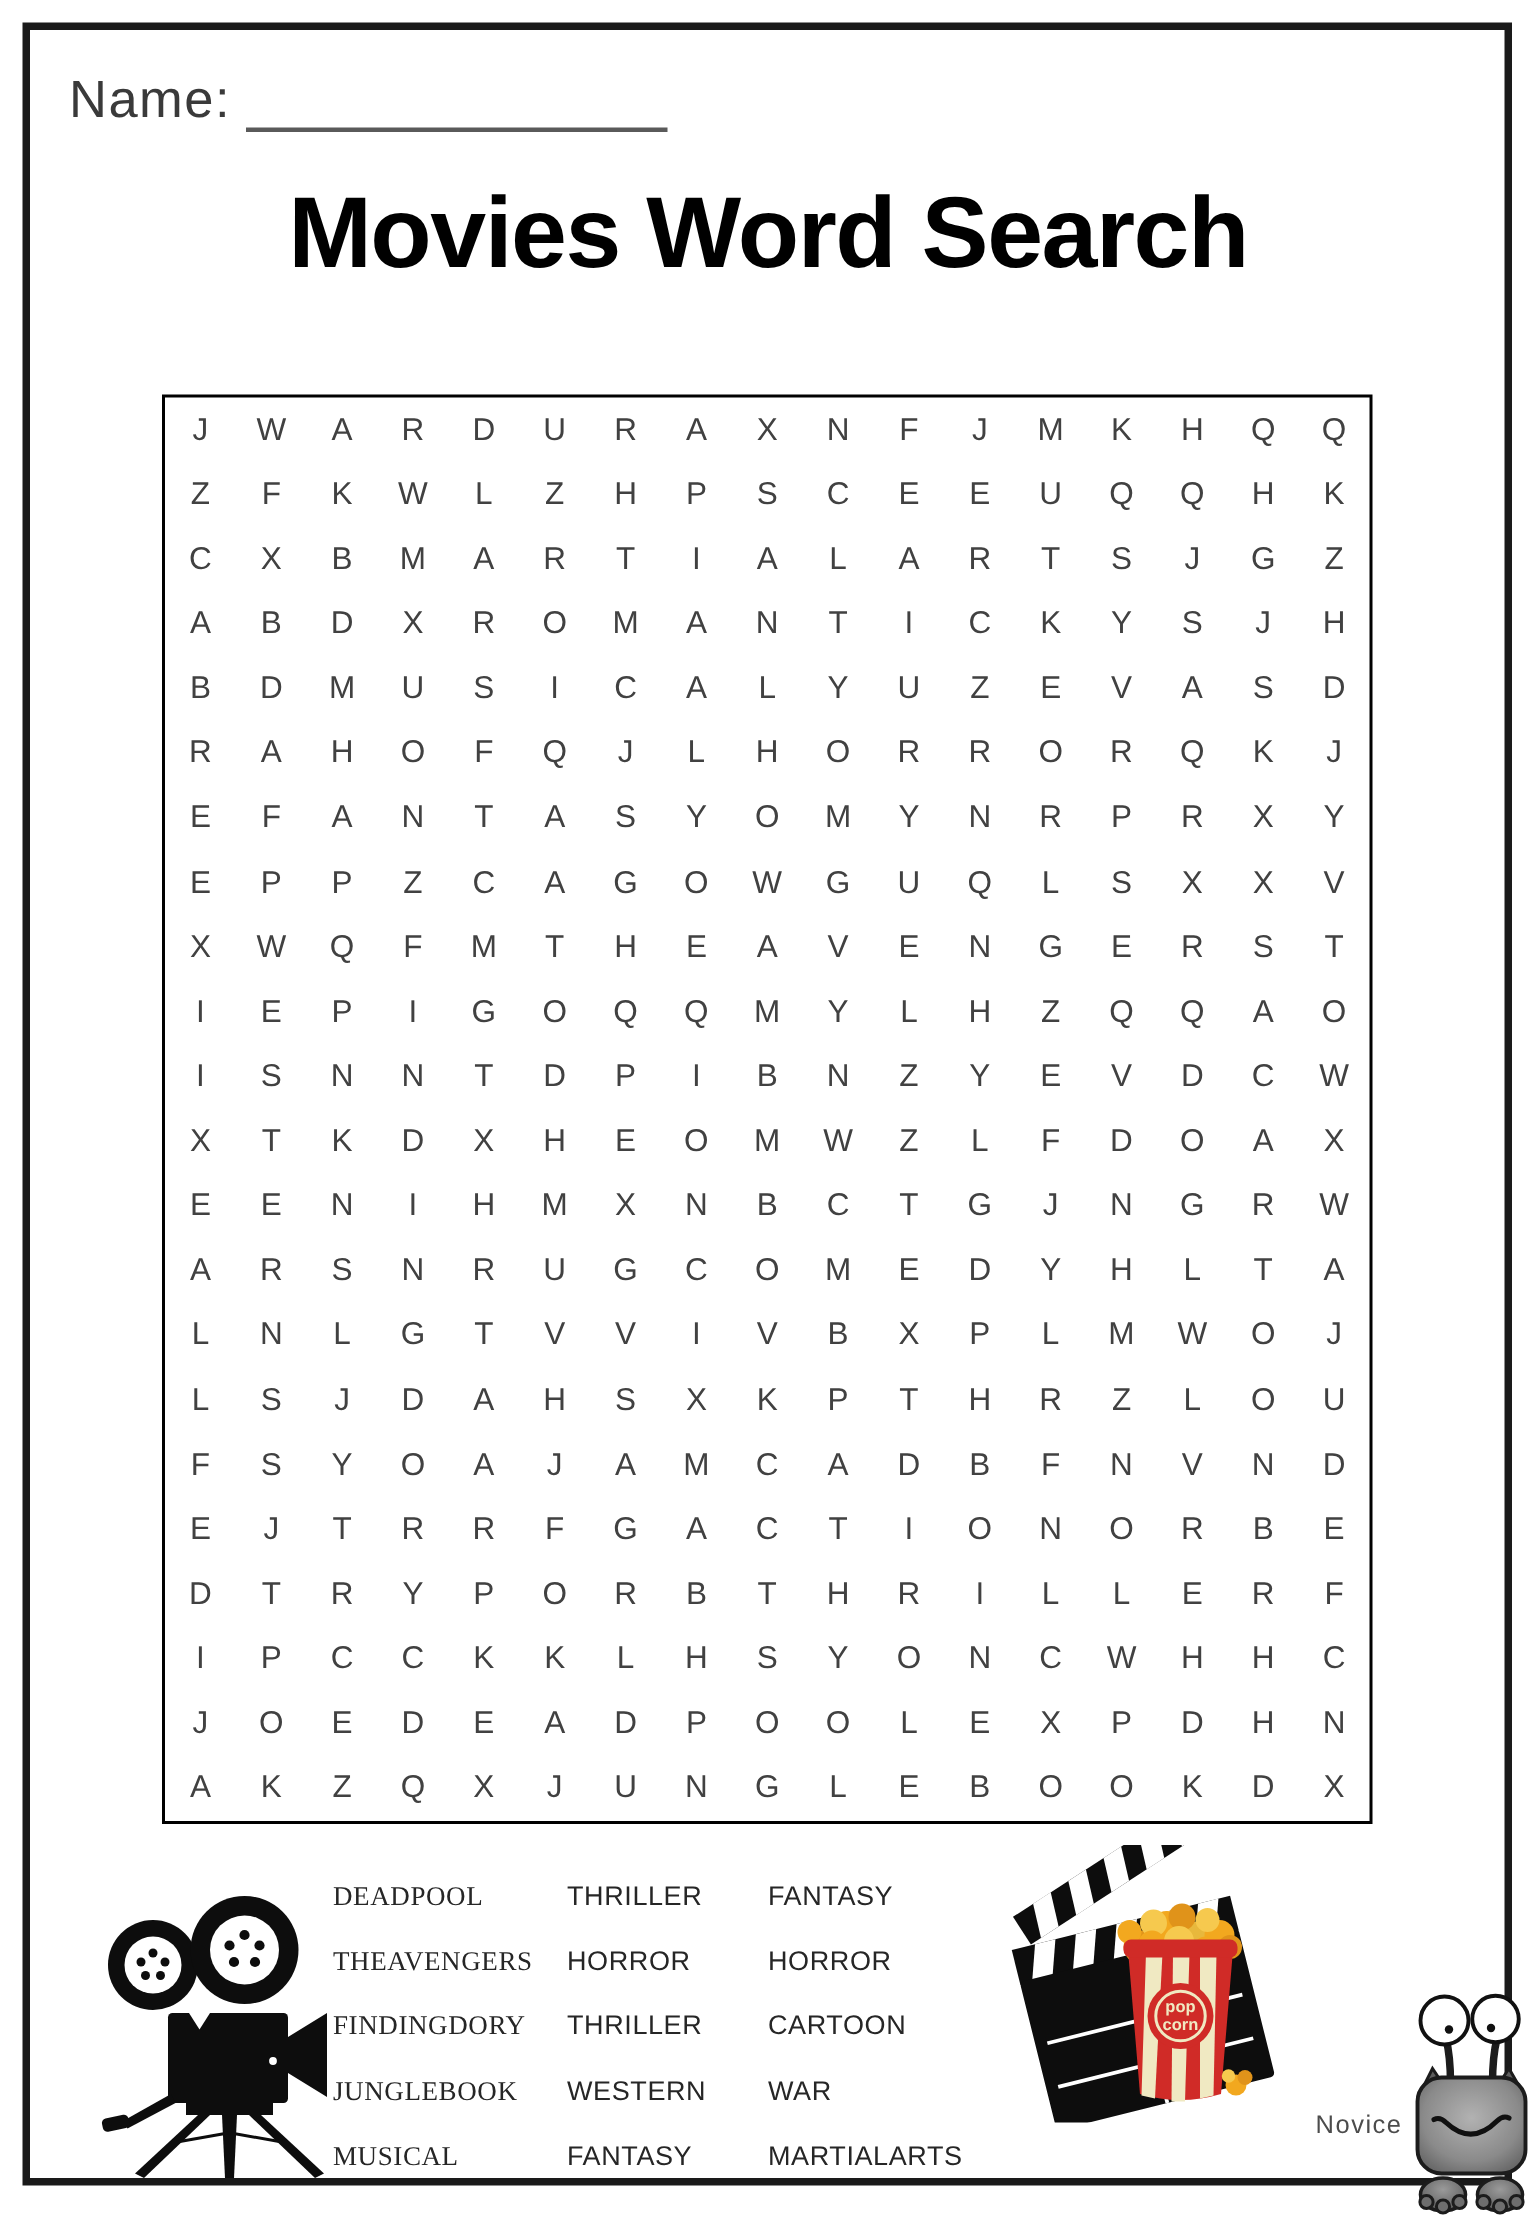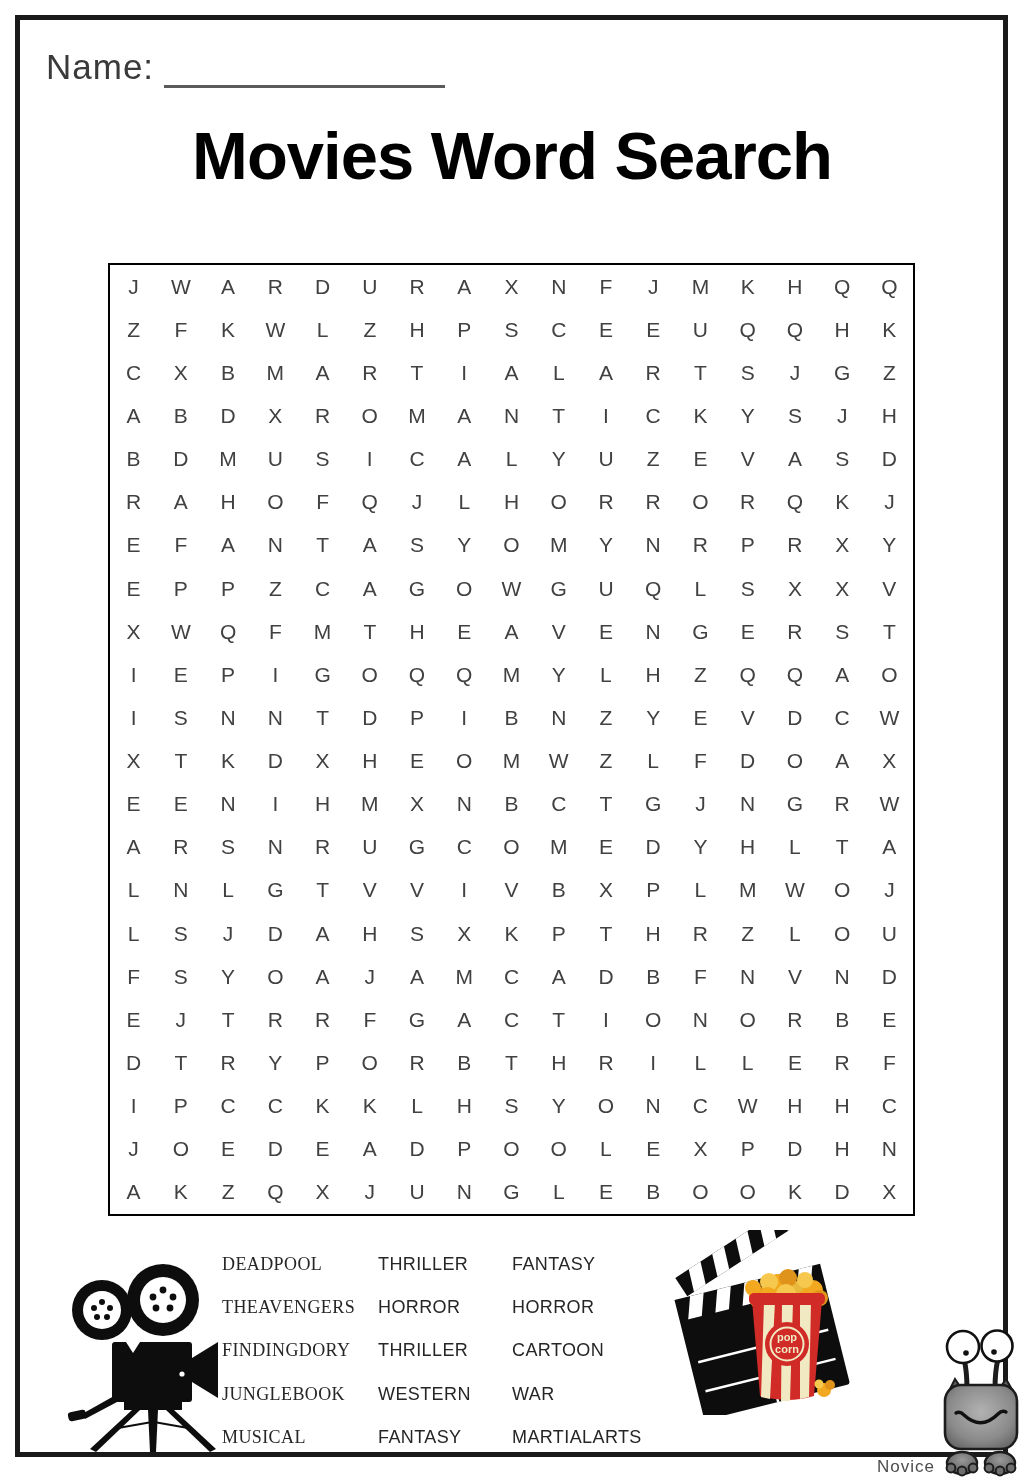--- a/index.html
+++ b/index.html
@@ -68,21 +68,21 @@
   
   .camera-art{position:absolute;left:60px;top:1256px;}
   .clapper-art{position:absolute;left:668px;top:1230px;}
   .monster-art{position:absolute;left:938px;top:1327px;z-index:6;}
   
   .credit{
     position:absolute;right:74px;top:1416px;
     font-size:29px;color:#3b3b3b;letter-spacing:1px;
   }
   .novice{
-    position:absolute;right:89px;top:1457px;
+    position:absolute;right:89px;top:1407px;
     font-size:17px;color:#4c4c4c;letter-spacing:1px;
   }
 </style>
 </head>
 <body>
 
 <div class="page">
 
   <div class="frame"></div>
 

